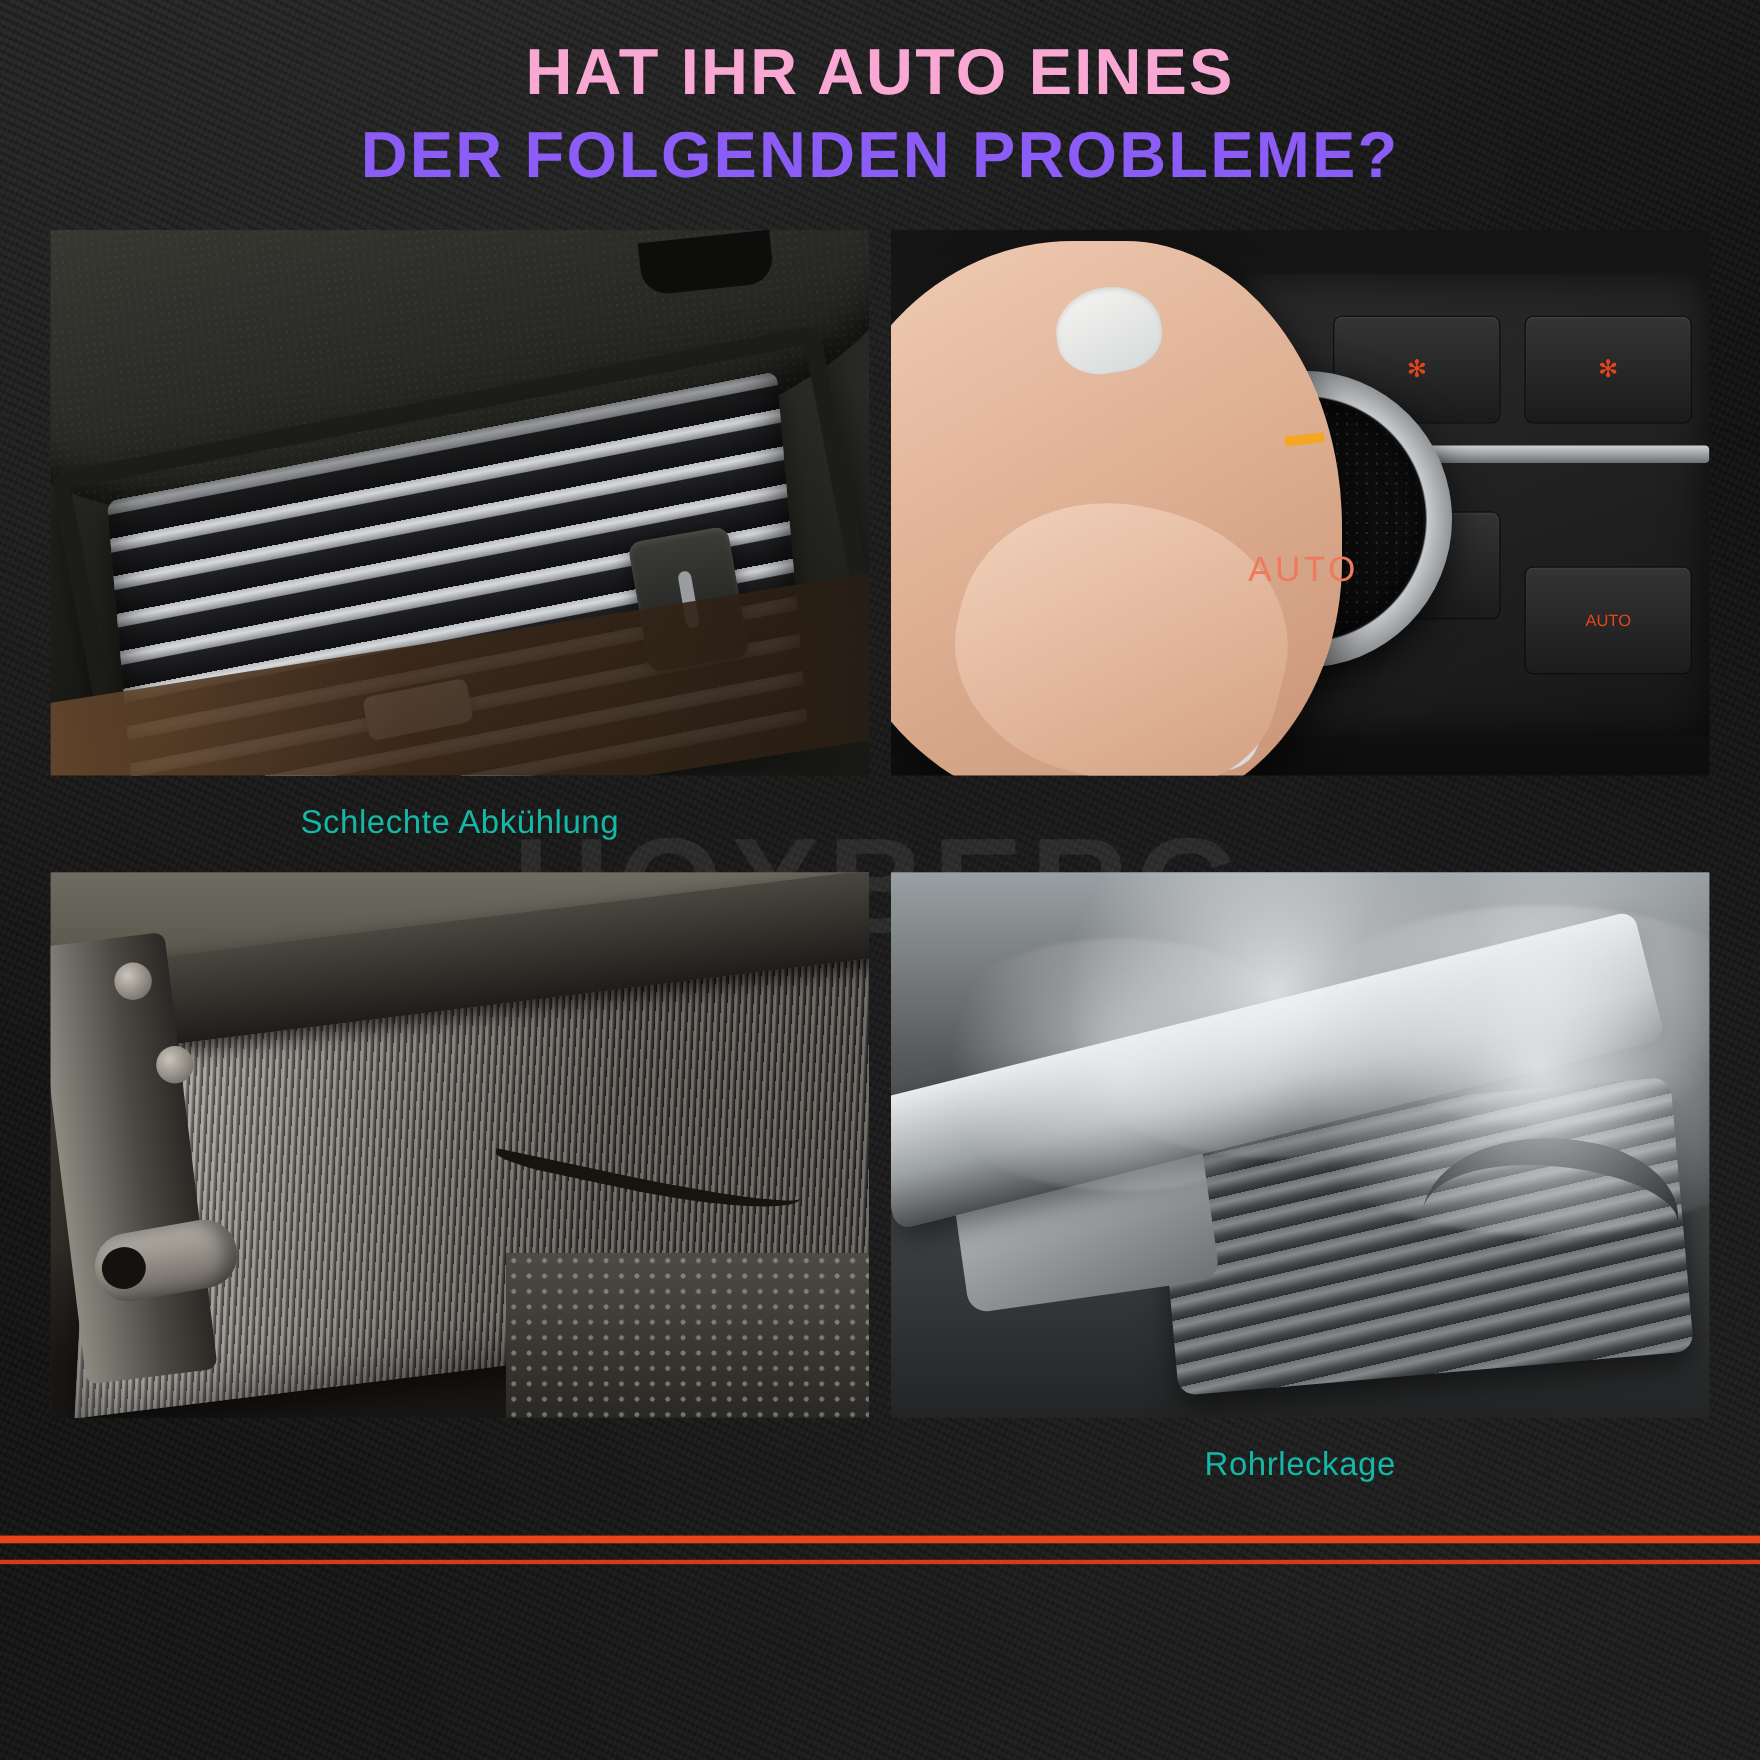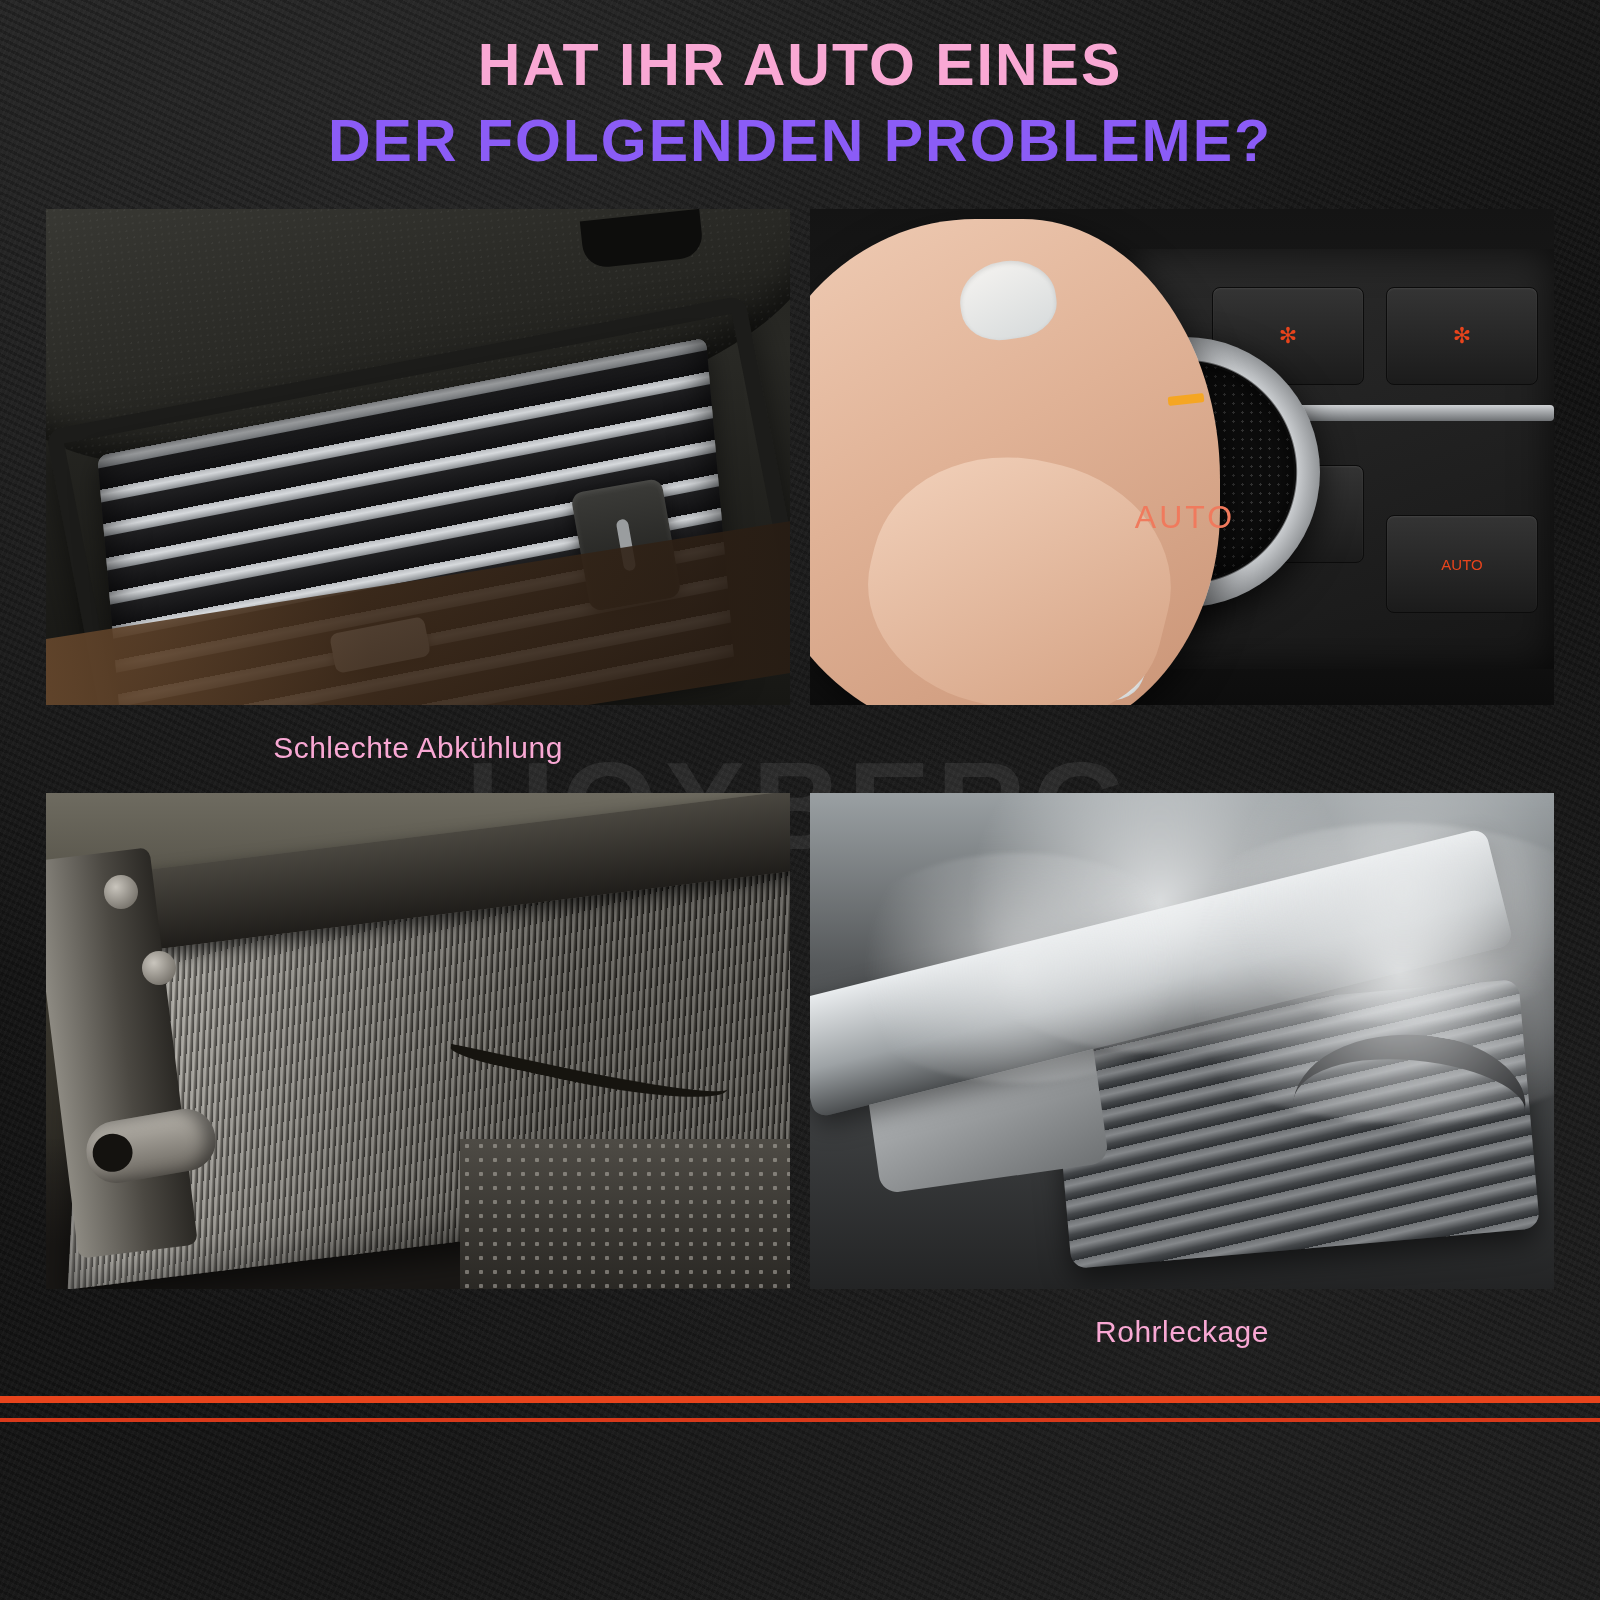--- a/index.html
+++ b/index.html
@@ -93,21 +93,21 @@
 
   .photo {
     position: relative;
     width: 100%;
     height: 496px;
     overflow: hidden;
     background: #111;
   }
 
   .caption {
-    color: #f9a8d4;
+    color: #14b8a6;
     font-size: 30px;
     letter-spacing: 0.5px;
     padding: 26px 0 22px 0;
     text-align: center;
   }
 
   .rule {
     position: absolute;
     left: 0;
     width: 1600px;

